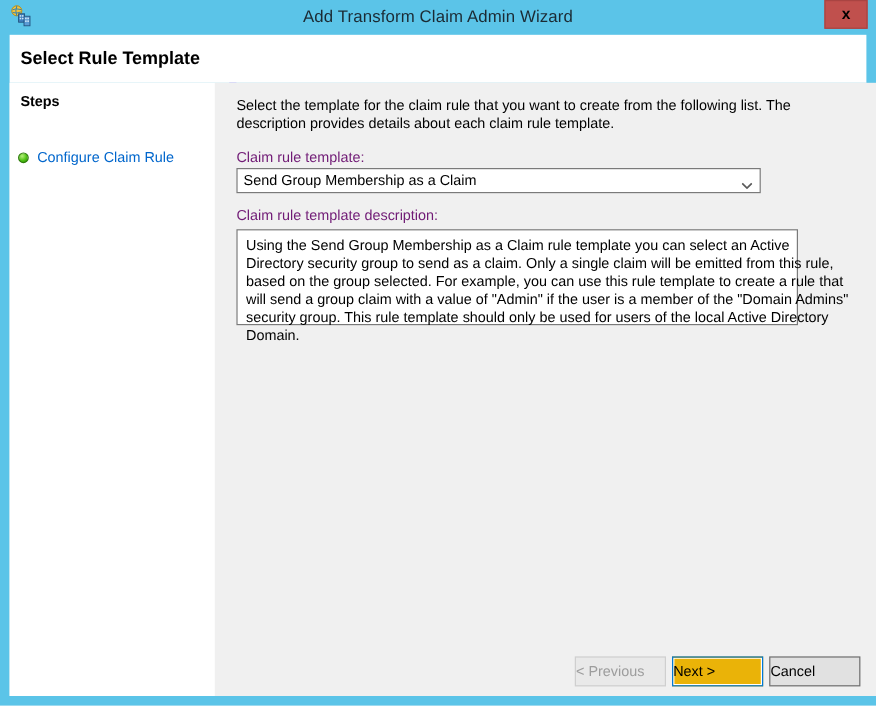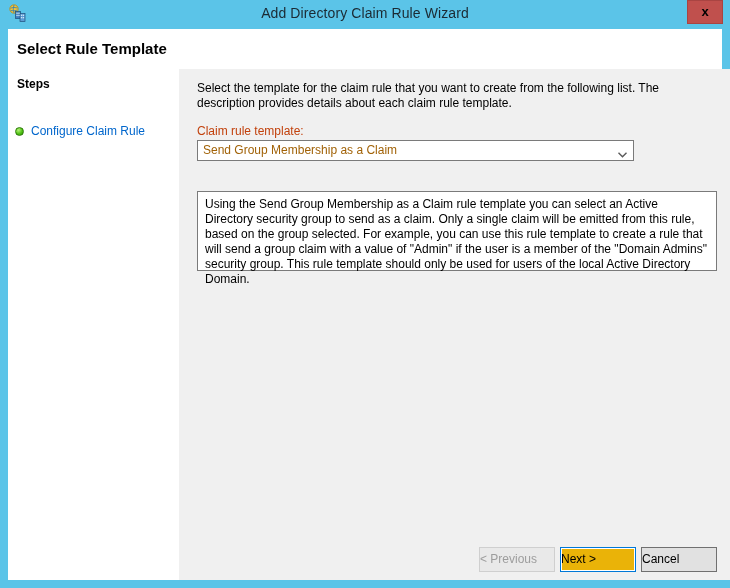--- a/index.html
+++ b/index.html
@@ -143,52 +143,52 @@
     position: absolute;
     left: 18px; top: 12px;
     width: 508px;
     font-size: 12px;
     line-height: 15px;
     color: #000000;
   }
   .field-label {
     position: absolute;
     font-size: 12px;
-    color: #c2410c;
+    color: #701a75;
   }
   .label-template { left: 18px; top: 55px; }
   .label-description { left: 18px; top: 103px; }
 
   .combo {
     position: absolute;
     left: 18px; top: 71px;
     width: 437px;
     height: 21px;
     background: #ffffff;
     border: 1px solid #7a7a7a;
     box-sizing: border-box;
     cursor: pointer;
   }
   .combo-value {
     position: absolute;
     left: 5px; top: 2px;
     font-size: 12px;
-    color: #a16207;
+    color: #000000;
     white-space: nowrap;
   }
   .combo-arrow {
     position: absolute;
     right: 6px; top: 6px;
     width: 9px; height: 6px;
   }
 
   .desc-box {
     position: absolute;
     left: 18px; top: 122px;
-    width: 520px;
+    width: 468px;
     height: 80px;
     background: #ffffff;
     border: 1px solid #7a7a7a;
     box-sizing: border-box;
     text-decoration: underline;
   }
   .desc-text {
     position: absolute;
     left: 7px; top: 5px;
     width: 502px;
@@ -243,21 +243,21 @@
         <rect x="8.4" y="8.6" width="1.3" height="1.3" fill="#cfe6f7"></rect>
         <rect x="10.3" y="8.6" width="1.3" height="1.3" fill="#cfe6f7"></rect>
         <rect x="8.4" y="10.8" width="1.3" height="1.3" fill="#cfe6f7"></rect>
         <rect x="10.3" y="10.8" width="1.3" height="1.3" fill="#cfe6f7"></rect>
         <rect x="12.9" y="10.7" width="1.3" height="1.3" fill="#cfe6f7"></rect>
         <rect x="14.8" y="10.7" width="1.3" height="1.3" fill="#cfe6f7"></rect>
         <rect x="12.9" y="13" width="1.3" height="1.3" fill="#cfe6f7"></rect>
         <rect x="14.8" y="13" width="1.3" height="1.3" fill="#cfe6f7"></rect>
       </svg>
     </span>
-    <div class="titlebar-title">Add Directory Claim Rule Wizard</div>
+    <div class="titlebar-title">Add Transform Claim Admin Wizard</div>
     <div class="close-button">x</div>
   </div>
 
   <div class="header-band">
     <div class="header-title">Select Rule Template</div>
   </div>
 
   <div class="body-area">
 
     <div class="sidebar">
@@ -278,20 +278,21 @@
 
       <div class="combo">
         <span class="combo-value">Send Group Membership as a Claim</span>
         <span class="combo-arrow">
           <svg width="9" height="6" viewBox="0 0 9 6">
             <path d="M0.5 0.8 L4.5 4.8 L8.5 0.8" stroke="#5a5a5a" stroke-width="1.4" fill="none"></path>
           </svg>
         </span>
       </div>
 
+      <div class="field-label label-description">Claim rule template description:</div>
 
       <div class="desc-box">
         <div class="desc-text">Using the Send Group Membership as a Claim rule template you can select an Active Directory security group to send as a claim. Only a single claim will be emitted from this rule, based on the group selected. For example, you can use this rule template to create a rule that will send a group claim with a value of "Admin" if the user is a member of the "Domain Admins" security group.  This rule template should only be used for users of the local Active Directory Domain.</div>
       </div>
 
     </div>
 
     <div class="footer">
       <div class="btn btn-previous">&lt; Previous</div>
       <div class="btn btn-next">Next &gt;</div>

